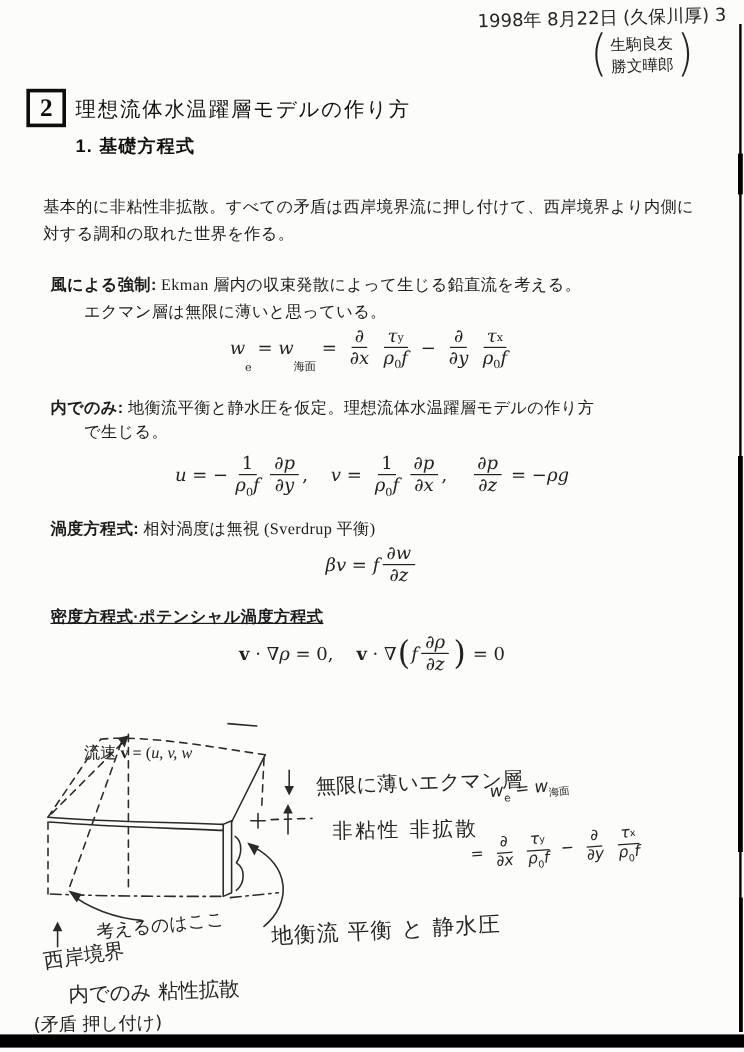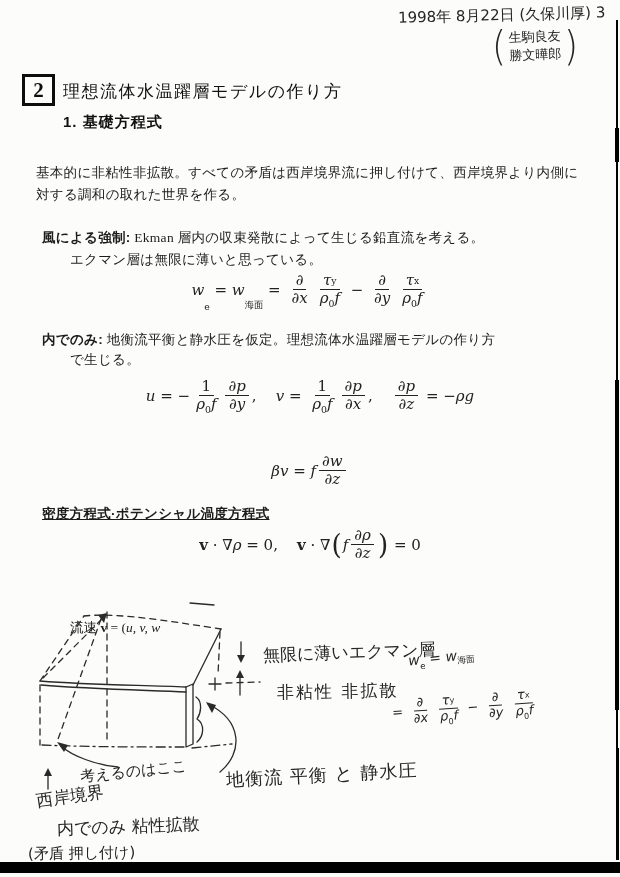--- a/index.html
+++ b/index.html
@@ -120,20 +120,23 @@
       </span>
       <span class="rm">,    </span>
       <span class="frac">
         <span class="num"><span class="it">∂p</span></span>
         <span class="den"><span class="it">∂z</span></span>
       </span>
       <span class="rm"> = −</span>
       <span class="it">ρg</span>
     </div>
 
+  <div class="abs jp" style="top:430px;left:42px;width:560px;">
+    <span class="lead">渦度方程式:</span><span> 相対渦度は無視 (Sverdrup 平衡)</span>
+  </div>
   <div class="abs eq" style="top:453px;left:0;">
       <span class="it">βv</span>
       <span class="rm"> = </span>
       <span class="it">f</span>
       <span class="frac">
         <span class="num"><span class="it">∂w</span></span>
         <span class="den"><span class="it">∂z</span></span>
       </span>
     </div>
 

